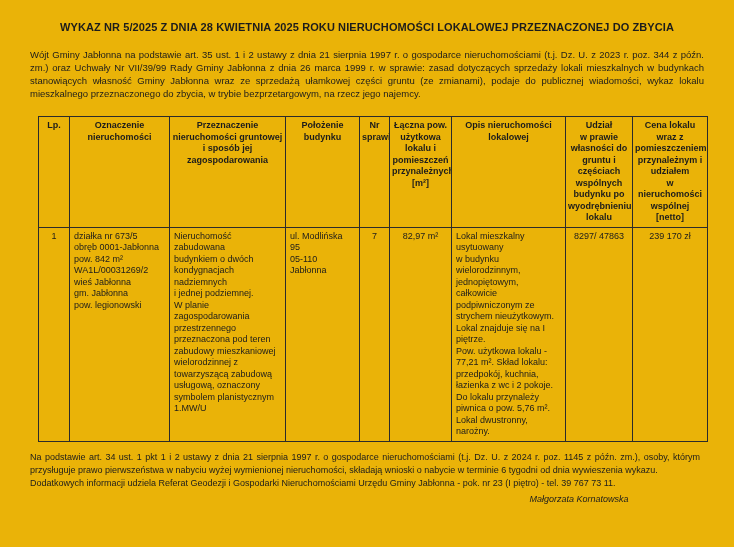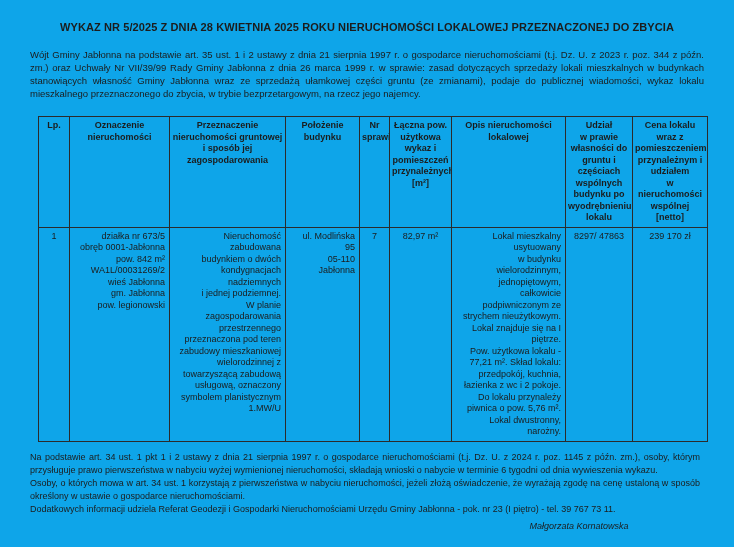--- a/index.html
+++ b/index.html
@@ -1,20 +1,20 @@
 <!DOCTYPE html>
 <html><head>
 <meta charset="utf-8">
 <style>
   html,body { margin:0; padding:0; background:#e8e8e8; }
   .page {
     position:relative;
     width:734px; height:547px;
     margin:0 auto;
-    background:#0ea5e9;
+    background:#eab308;
     color:#1c1c1c;
     font-family:"Liberation Sans", sans-serif;
     overflow:hidden;
     box-sizing:border-box;
   }
   .doc-title {
     padding-top:21px;
     text-align:center;
     font-weight:bold;
     font-size:11px;
@@ -42,21 +42,21 @@
     box-sizing:border-box;
   }
   table.listing th {
     font-weight:bold;
     text-align:center;
     padding:3px 2px;
     height:94px;
   }
   table.listing td {
     padding:3px 4px;
-    text-align:right;
+    text-align:left;
     height:185px;
   }
   table.listing td.center { text-align:center; }
   .footer-notes {
     margin:8px 34px 0 30px;
     font-size:9px;
     line-height:13.2px;
   }
   .footer-notes p { margin:0; text-align:justify; }
   .signature {
@@ -98,21 +98,21 @@
         <th>Przeznaczenie
 nieruchomości gruntowej
 i sposób jej
 zagospodarowania</th>
         <th>Położenie
 budynku</th>
         <th>Nr
 sprawie</th>
         <th>Łączna pow.
 użytkowa
-wykaz i
+lokalu i
 pomieszczeń
 przynależnych
 [m²]</th>
         <th>Opis nieruchomości
 lokalowej</th>
         <th>Udział
 w prawie
 własności do
 gruntu i częściach
 wspólnych
@@ -173,21 +173,20 @@
 piwnica o pow. 5,76 m².
 Lokal dwustronny, narożny.</td>
         <td class="center">8297/ 47863</td>
         <td class="center">239 170 zł</td>
       </tr>
     </tbody>
   </table>
 
   <div class="footer-notes">
     <p>Na podstawie art. 34 ust. 1 pkt 1 i 2 ustawy z dnia 21 sierpnia 1997 r. o gospodarce  nieruchomościami (t.j. Dz. U. z 2024 r. poz. 1145 z późn. zm.), osoby, którym przysługuje prawo pierwszeństwa w nabyciu wyżej wymienionej nieruchomości, składają wnioski o nabycie w terminie 6 tygodni od dnia wywieszenia wykazu.</p>
-    <p>Osoby, o których mowa w art. 34 ust. 1 korzystają z pierwszeństwa w nabyciu nieruchomości, jeżeli złożą oświadczenie, że wyrażają zgodę na cenę ustaloną w sposób określony w ustawie o gospodarce nieruchomościami.</p>
     <p>Dodatkowych informacji udziela Referat Geodezji i Gospodarki Nieruchomościami Urzędu Gminy Jabłonna - pok. nr 23 (I piętro) - tel. 39 767 73 11.</p>
   </div>
 
   <div class="signature">
     <div>Małgorzata Kornatowska</div>
 
   </div>
 
 </div>
 

